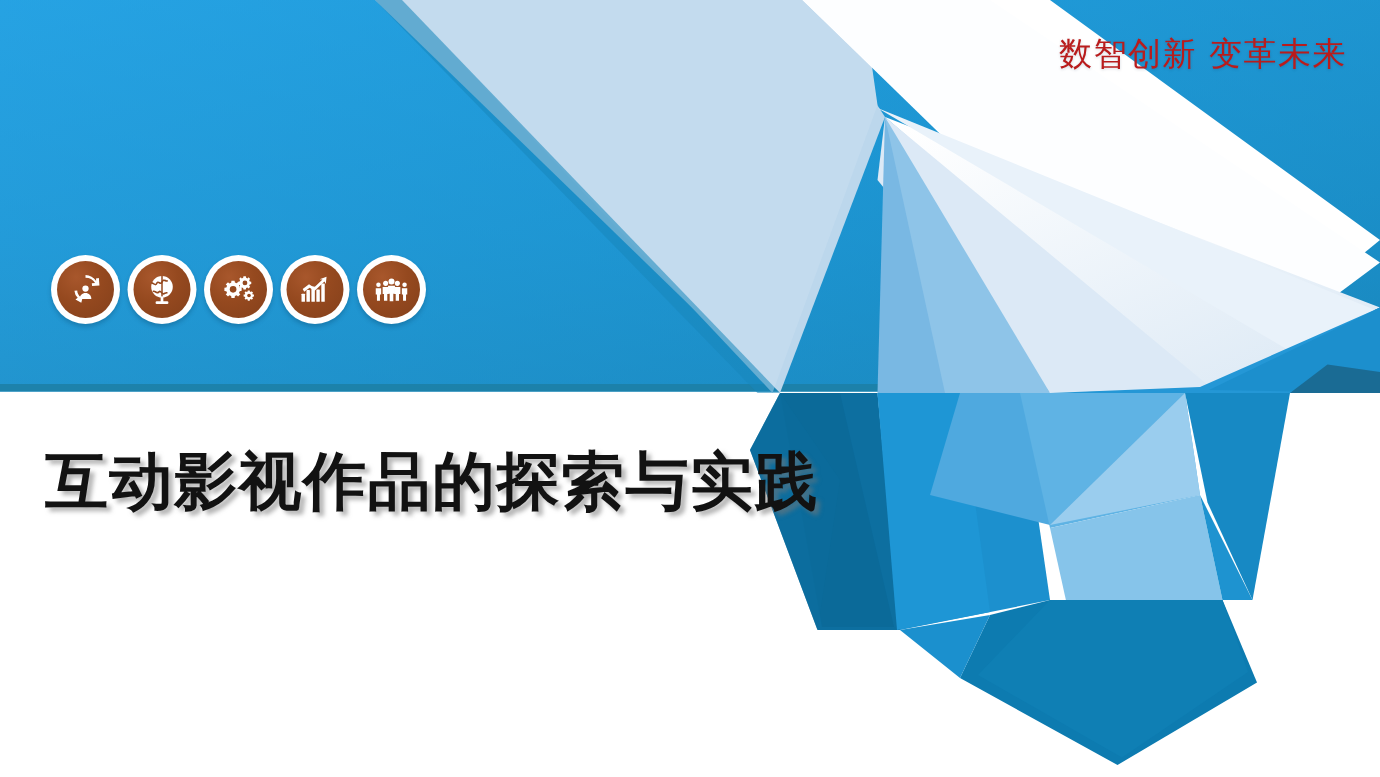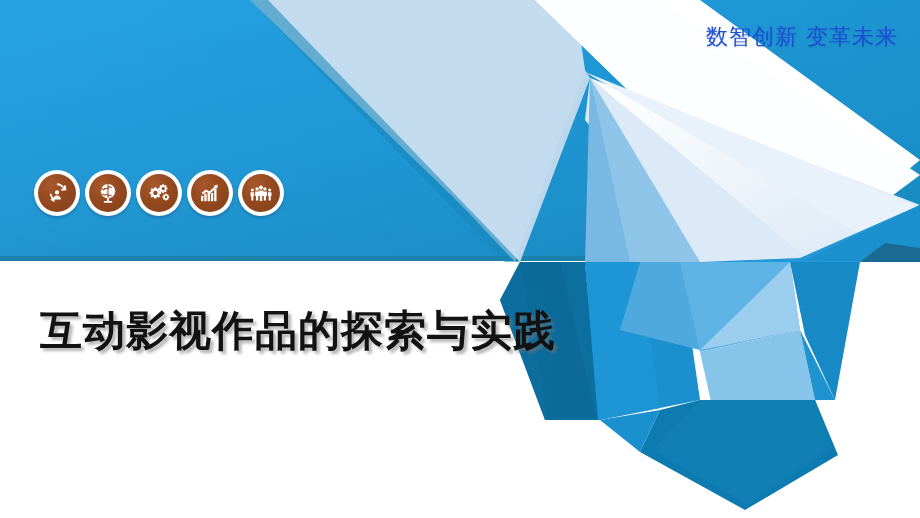--- a/index.html
+++ b/index.html
@@ -27,21 +27,21 @@
     width: 920px;
     height: 518px;
     display: block;
   }
 
   
   #tagline {
     position: absolute;
     right: 22px;
     top: 26px;
-    color: #1d4ed8;
+    color: #b91c1c;
     font-size: 22px;
     letter-spacing: 1px;
     line-height: 1;
     white-space: nowrap;
     font-family: "DejaVu Sans", "Liberation Sans", sans-serif;
     text-shadow: 0 1px 2px rgba(0,40,70,0.18);
   }
 
   
   #icon-row {
@@ -75,21 +75,21 @@
   }
   .icon-badge svg {
     display: block;
   }
 
   
   #main-title {
     position: absolute;
     left: 28px;
     top: 296px;
-    margin: 12px;
+    margin: 2px;
     font-size: 42px;
     font-weight: bold;
     color: #121212;
     letter-spacing: 1px;
     line-height: 1.1;
     white-space: nowrap;
     font-family: "DejaVu Sans", "Liberation Sans", sans-serif;
     text-shadow: 3px 3px 3px rgba(120,120,120,0.55);
   }
 </style>

